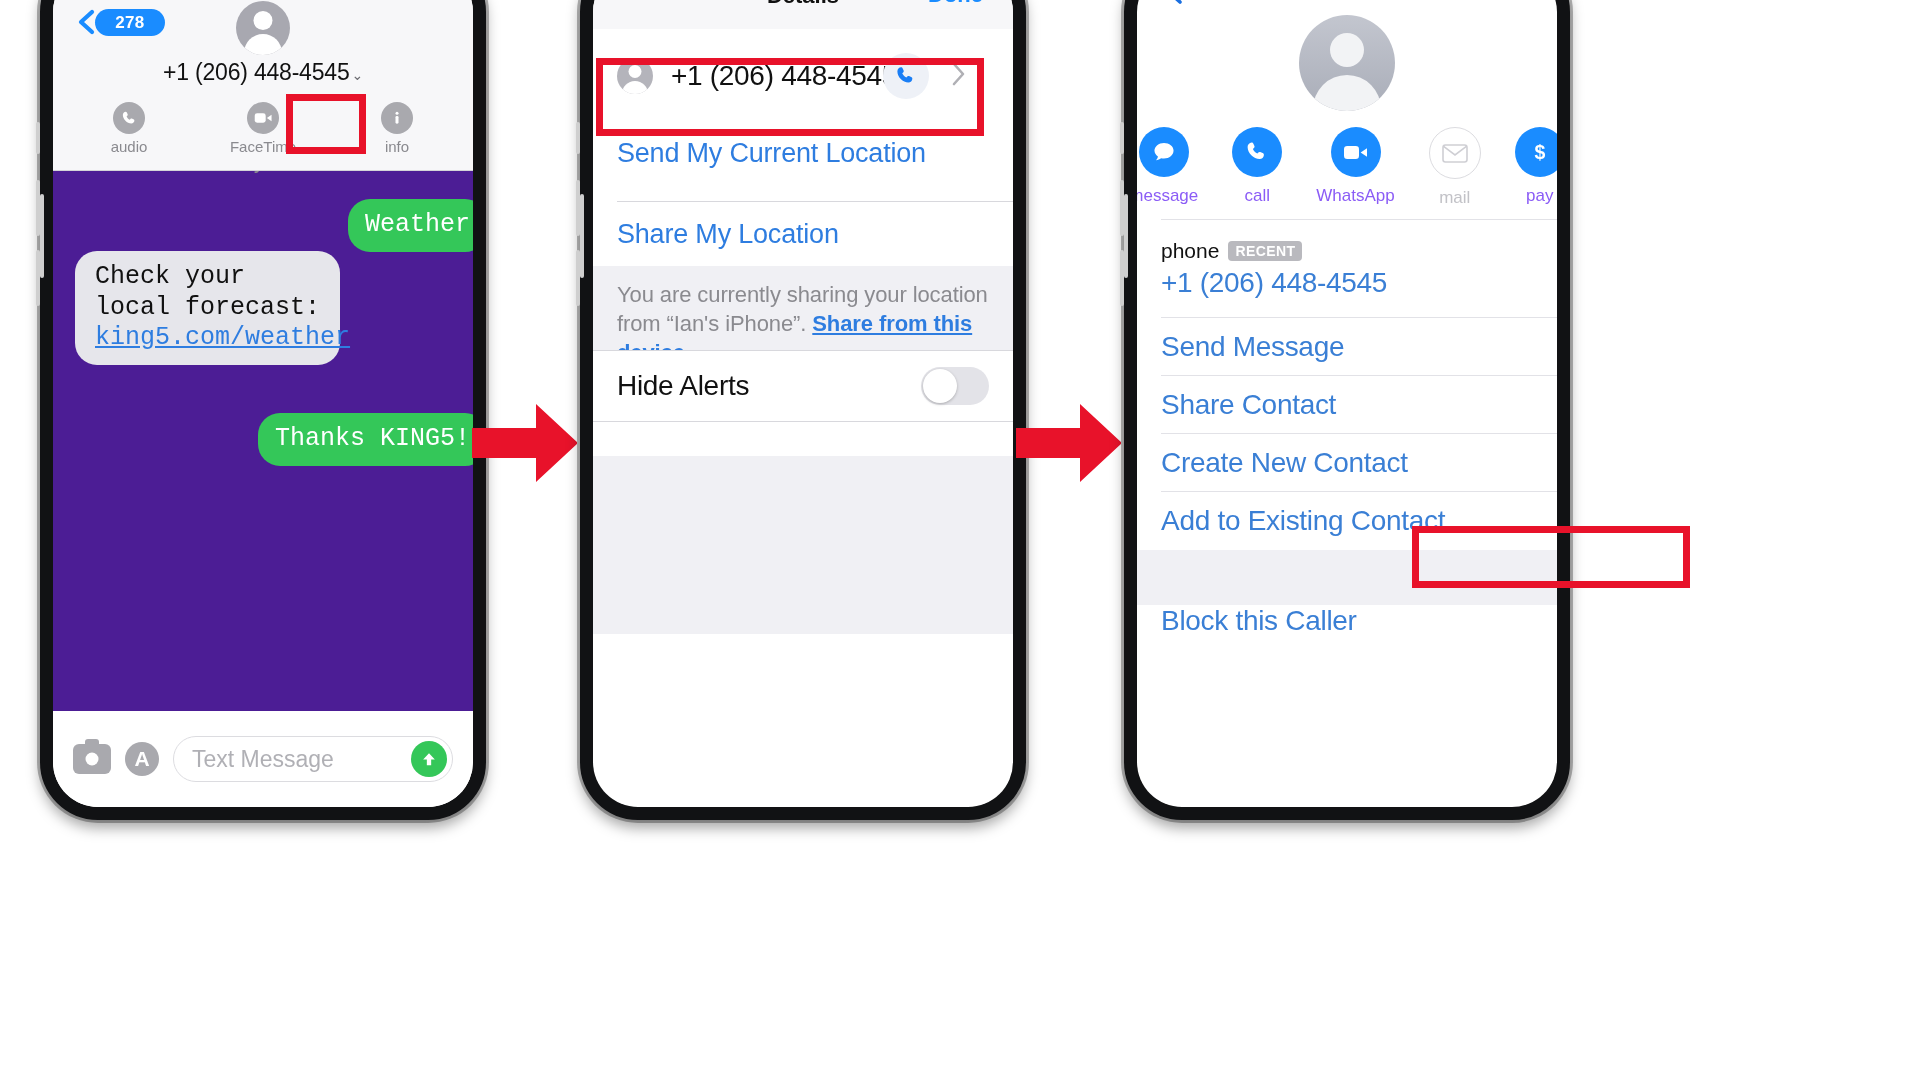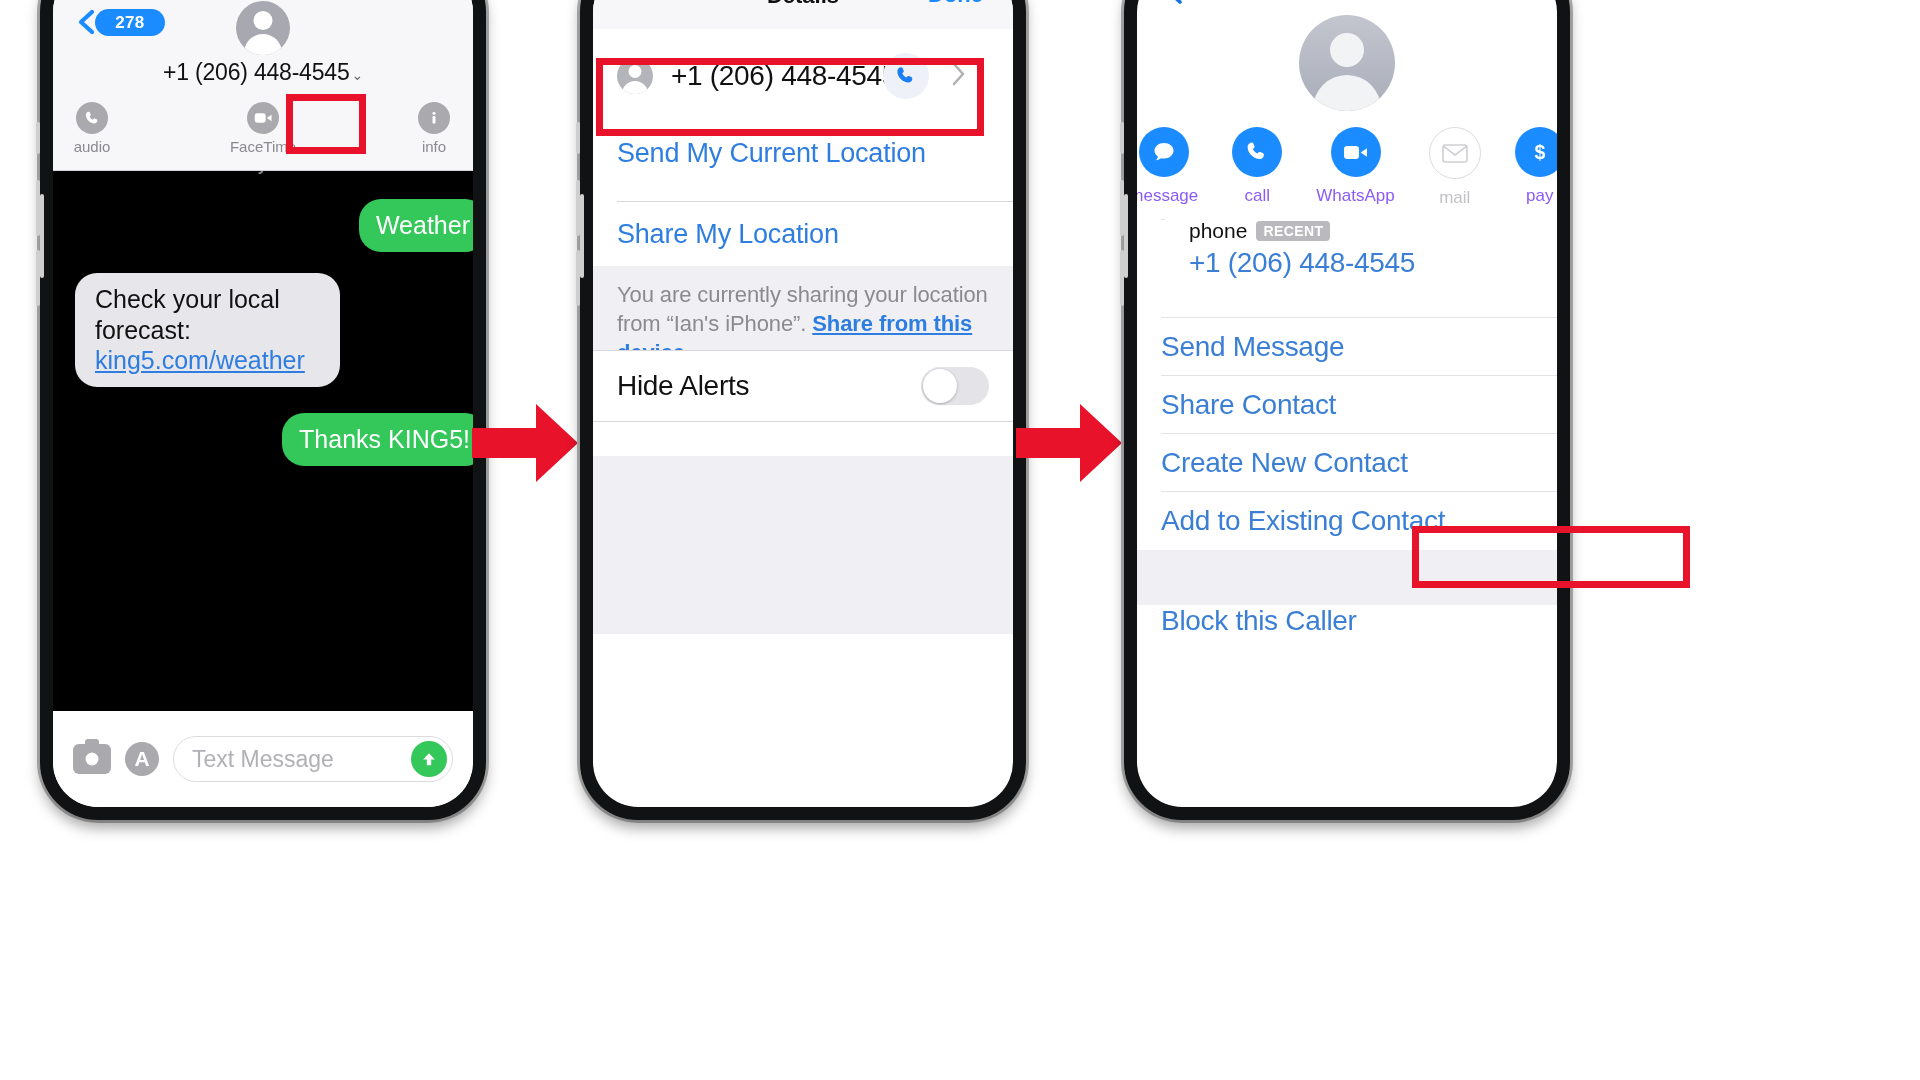--- a/index.html
+++ b/index.html
@@ -41,26 +41,26 @@
     width:54px;height:54px;border-radius:50%;background:#a8a8b0;overflow:hidden;
   }
   .hdr-avatar .head{position:absolute;left:50%;top:10px;transform:translateX(-50%);width:19px;height:19px;border-radius:50%;background:#fff;}
   .hdr-avatar .body{position:absolute;left:50%;top:33px;transform:translateX(-50%);width:38px;height:30px;border-radius:20px 20px 0 0;background:#fff;}
   .hdr-number{
     position:absolute;left:0;top:92px;width:100%;text-align:center;
     font-size:23px;color:#111;font-weight:500;letter-spacing:-.2px;
   }
   .hdr-number .caret{font-size:14px;color:#6b6b70;margin-left:2px;}
 
-  .act-row{position:absolute;left:0;top:135px;width:100%;display:flex;justify-content:space-between;gap:35px;}
+  .act-row{position:absolute;left:0;top:135px;width:100%;display:flex;justify-content:center;gap:56px;}
   .act{width:78px;display:flex;flex-direction:column;align-items:center;gap:4px;position:relative;}
   .act .circ{width:32px;height:32px;border-radius:50%;background:#a9a9ae;display:flex;align-items:center;justify-content:center;}
   .act .lbl{font-size:15px;color:#8a8a8f;}
 
-  .thread{position:absolute;left:0;top:204px;right:0;bottom:96px;background:#000000;overflow:hidden;}
+  .thread{position:absolute;left:0;top:204px;right:0;bottom:96px;background:#4c1d95;overflow:hidden;font-family:Liberation Mono, monospace;}
   .daystamp{
     position:absolute;left:0;top:-14px;width:100%;text-align:center;
     font-size:16px;font-weight:bold;color:#8a8a8f;
   }
   .bubble{position:absolute;max-width:300px;border-radius:22px;padding:11px 17px;font-size:25px;line-height:1.22;}
   .b-out{background:#34c759;color:#fff;}
   .b-in{background:#e6e6eb;color:#111;}
   .b-in a{color:#2e7de0;text-decoration:underline;}
 
   .composer{position:absolute;left:0;right:0;bottom:0;height:96px;background:#fff;display:flex;align-items:center;padding:0 20px;gap:14px;}
@@ -213,21 +213,21 @@
           </div>
         </div>
 
         <div class="thread">
           <div class="daystamp">Thursday 4:23 PM</div>
 
           <div class="bubble b-out" style="right:-14px;top:28px;">
             <span>Weather</span>
           </div>
 
-          <div class="bubble b-in" style="left:22px;top:102px;width:228px;padding-left:20px;">
+          <div class="bubble b-in" style="left:22px;top:80px;width:228px;padding-left:20px;">
             <span>Check your local forecast: </span><a href="#">king5.com/weather</a>
           </div>
 
           <div class="bubble b-out" style="right:-14px;top:242px;">
             <span>Thanks KING5!</span>
           </div>
         </div>
 
         <div class="composer">
           <div class="cam-ico"></div>
@@ -382,21 +382,21 @@
               <svg width="26" height="26" viewBox="0 0 24 24">
                   <text x="12" y="18" text-anchor="middle" font-family="Liberation Sans, sans-serif" font-size="18" font-weight="bold" fill="#fff">$</text>
                 </svg>
             </div>
             <div class="lbl">pay</div>
           </div>
         </div>
 
         <div class="c3-hairline" style="top:252px;"></div>
 
-        <div class="c3-row" style="top:252px;height:86px;margin-left:28px;">
+        <div class="c3-row" style="top:272px;height:86px;">
           <div class="c3-field-label">
             <span>phone</span>
             <span class="pill-recent">RECENT</span>
           </div>
           <div class="c3-value">+1 (206) 448-4545</div>
         </div>
         <div class="c3-hairline" style="top:350px;"></div>
 
         <div class="c3-row" style="top:351px;height:57px;display:flex;align-items:center;">
           <span class="c3-link">Send Message</span>

